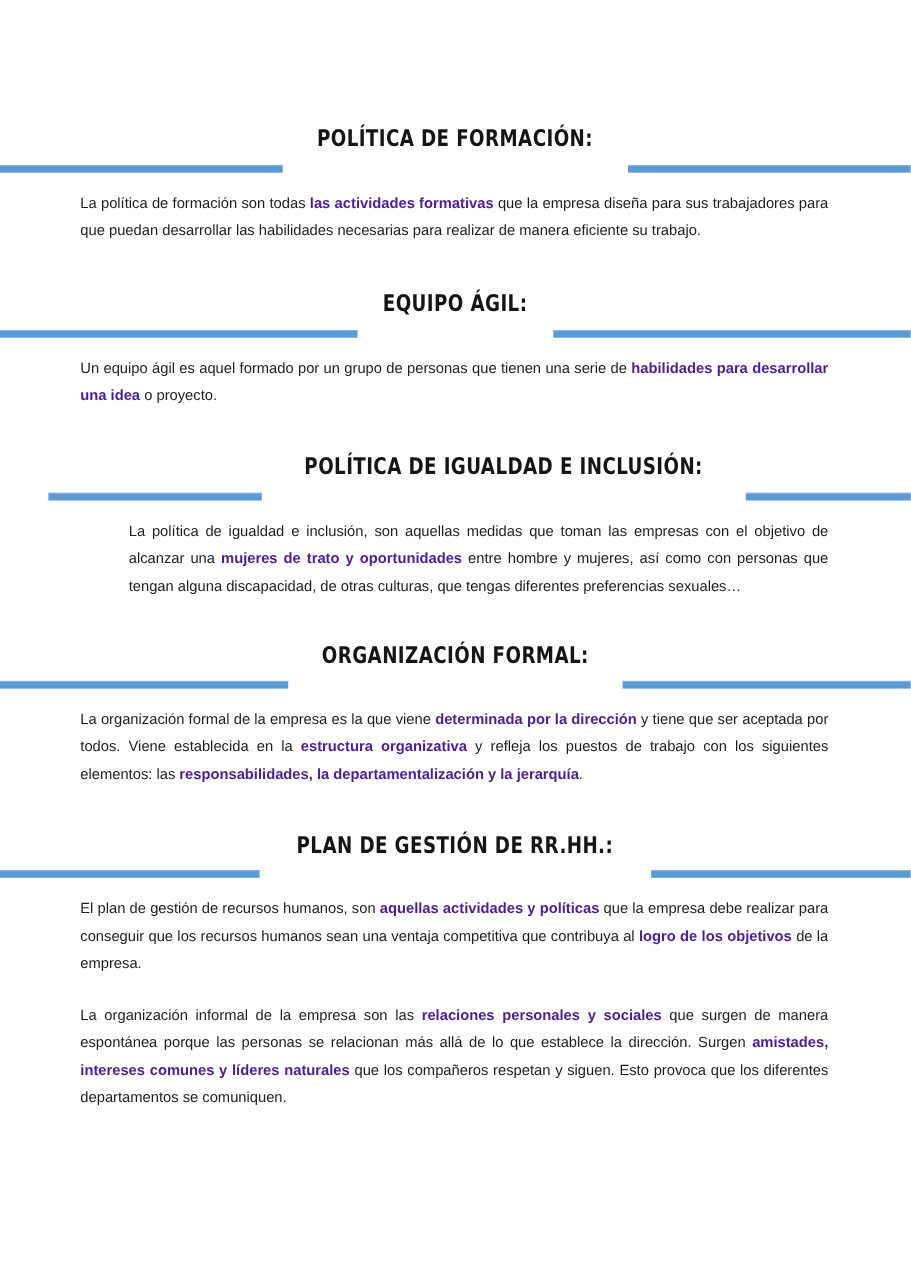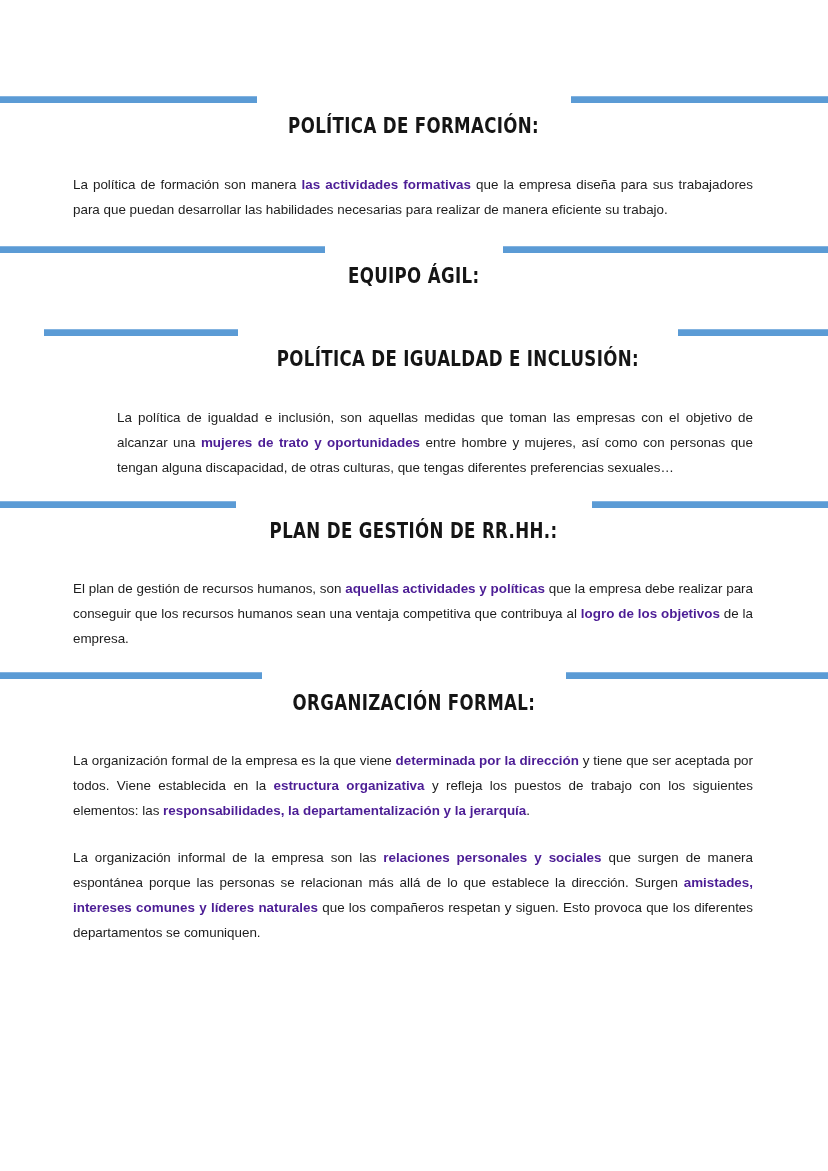--- a/index.html
+++ b/index.html
@@ -33,21 +33,21 @@
     width: 828px;
   }
 
   
   .section {
     position: relative;
   }
 
   .heading-row {
     display: flex;
-    align-items: flex-start;
+    align-items: flex-end;
     width: 828px;
     box-sizing: border-box;
     padding: 0;
     margin: 0;
   }
 
   .rule {
     height: 7px;
     background: #5b9bd5;
     border-top: 1px solid #83b3e0;
@@ -109,58 +109,61 @@
 
 <div class="page">
   <div class="content" id="content-root">
       <div class="section s-formacion">
         <div class="heading-row">
           <span class="rule left"></span>
           <h2 class="heading">POLÍTICA DE FORMACIÓN:</h2>
           <span class="rule right"></span>
         </div>
         <div class="body-block">
-          <p class="para"><span>La política de formación son manera </span><b>las actividades formativas</b><span> que la empresa diseña para sus trabajadores para que puedan desarrollar las habilidades necesarias para realizar de manera eficiente su trabajo.</span></p>
+          <p class="para"><span>La política de formación son todas </span><b>las actividades formativas</b><span> que la empresa diseña para sus trabajadores para que puedan desarrollar las habilidades necesarias para realizar de manera eficiente su trabajo.</span></p>
         </div>
       </div>
       <div class="section s-equipo">
         <div class="heading-row">
           <span class="rule left"></span>
           <h2 class="heading">EQUIPO ÁGIL:</h2>
           <span class="rule right"></span>
+        </div>
+        <div class="body-block">
+          <p class="para"><span>Un equipo ágil es aquel formado por un grupo de personas que tienen una serie de </span><b>habilidades para desarrollar una idea</b><span> o proyecto.</span></p>
         </div>
       </div>
       <div class="section s-igualdad">
         <div class="heading-row">
           <span class="rule left"></span>
           <h2 class="heading">POLÍTICA DE IGUALDAD E INCLUSIÓN:</h2>
           <span class="rule right"></span>
         </div>
         <div class="body-block">
           <p class="para"><span>La política de igualdad e inclusión, son aquellas medidas que toman las empresas con el objetivo de alcanzar una </span><b>mujeres de trato y oportunidades</b><span> entre hombre y mujeres, así como con personas que tengan alguna discapacidad, de otras culturas, que tengas diferentes preferencias sexuales…</span></p>
         </div>
       </div>
+      <div class="section s-formal">
+        <div class="heading-row">
+          <span class="rule left"></span>
+          <h2 class="heading">ORGANIZACIÓN FORMAL:</h2>
+          <span class="rule right"></span>
+        </div>
+        <div class="body-block">
+          <p class="para"><span>La organización formal de la empresa es la que viene </span><b>determinada por la dirección</b><span> y tiene que ser aceptada por todos. Viene establecida en la </span><b>estructura organizativa</b><span> y refleja los puestos de trabajo con los siguientes elementos: las </span><b>responsabilidades, la departamentalización y la jerarquía</b><span>.</span></p>
+        </div>
+      </div>
       <div class="section s-plan">
         <div class="heading-row">
           <span class="rule left"></span>
           <h2 class="heading">PLAN DE GESTIÓN DE RR.HH.:</h2>
           <span class="rule right"></span>
         </div>
         <div class="body-block">
           <p class="para"><span>El plan de gestión de recursos humanos, son </span><b>aquellas actividades y políticas</b><span> que la empresa debe realizar para conseguir que los recursos humanos sean una ventaja competitiva que contribuya al </span><b>logro de los objetivos</b><span> de la empresa.</span></p>
-        </div>
-      </div>
-      <div class="section s-formal">
-        <div class="heading-row">
-          <span class="rule left"></span>
-          <h2 class="heading">ORGANIZACIÓN FORMAL:</h2>
-          <span class="rule right"></span>
-        </div>
-        <div class="body-block">
-          <p class="para"><span>La organización formal de la empresa es la que viene </span><b>determinada por la dirección</b><span> y tiene que ser aceptada por todos. Viene establecida en la </span><b>estructura organizativa</b><span> y refleja los puestos de trabajo con los siguientes elementos: las </span><b>responsabilidades, la departamentalización y la jerarquía</b><span>.</span></p>
         </div>
       </div>
       <div class="section s-informal">
         <div class="body-block">
           <p class="para"><span>La organización informal de la empresa son las </span><b>relaciones personales y sociales</b><span> que surgen de manera espontánea porque las personas se relacionan más allá de lo que establece la dirección. Surgen </span><b>amistades, intereses comunes y líderes naturales</b><span> que los compañeros respetan y siguen. Esto provoca que los diferentes departamentos se comuniquen.</span></p>
         </div>
       </div>
     </div>
 </div>
 

